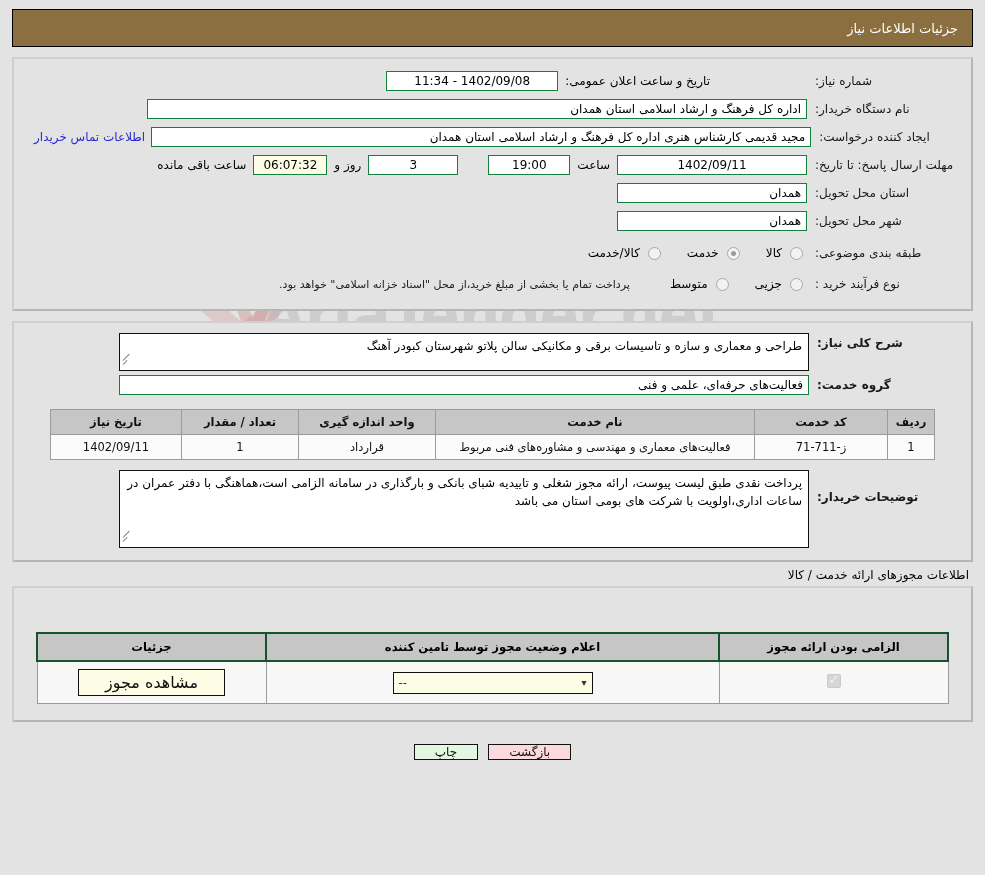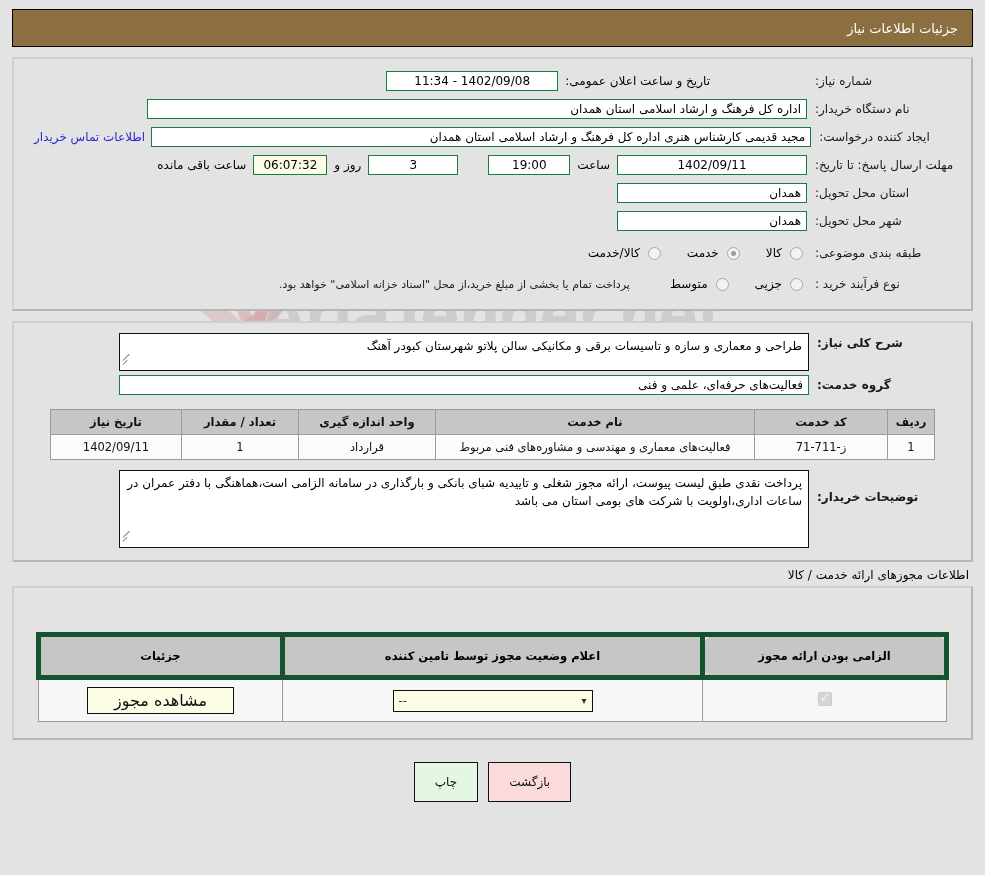--- a/index.html
+++ b/index.html
@@ -263,22 +263,22 @@
     padding: 44px 22px 16px 22px;
   }
   table.permit {
     border-collapse: collapse;
     width: 100%;
     font-size: 11.5px;
     border: 1px solid #9b9b9b;
   }
   table.permit th {
     background: #c6c6c6;
-    border: 5px solid #14532d;
-    padding: 12px;
+    border: 2px solid #14532d;
+    padding: 6px;
     font-weight: bold;
     text-align: center;
     white-space: nowrap;
   }
   table.permit td {
     background: #f7f7f7;
     border: 1px solid #9b9b9b;
     padding: 7px 6px;
     text-align: center;
   }
@@ -327,21 +327,21 @@
   
   .footer {
     display: flex;
     justify-content: center;
     gap: 10px;
     margin-top: 22px;
   }
   .btn {
     border: 1px solid #111;
     font-size: 12px;
-    padding: 12px 20px;
+    padding: 0 20px;
     cursor: pointer;
     color: #111;
   }
   .btn.back { background: #fadadd; }
   .btn.print { background: #e4f7e2; }
 </style>
 </head>
 <body>
 
 <div class="watermark">
@@ -479,21 +479,21 @@
     </div>
 
   </div>
 
   <div class="outer-label">اطلاعات مجوزهای ارائه خدمت / کالا</div>
 
   <div class="permit-panel">
     <table class="permit">
       <thead>
         <tr>
-          <th style="width:215px;border-radius:13px;">الزامی بودن ارائه مجوز</th>
+          <th style="width:215px;">الزامی بودن ارائه مجوز</th>
           <th>اعلام وضعیت مجوز توسط تامین کننده</th>
           <th style="width:215px;">جزئیات</th>
         </tr>
       </thead>
       <tbody>
         <tr>
           <td>
             <span class="chk on"></span>
           </td>
           <td>

